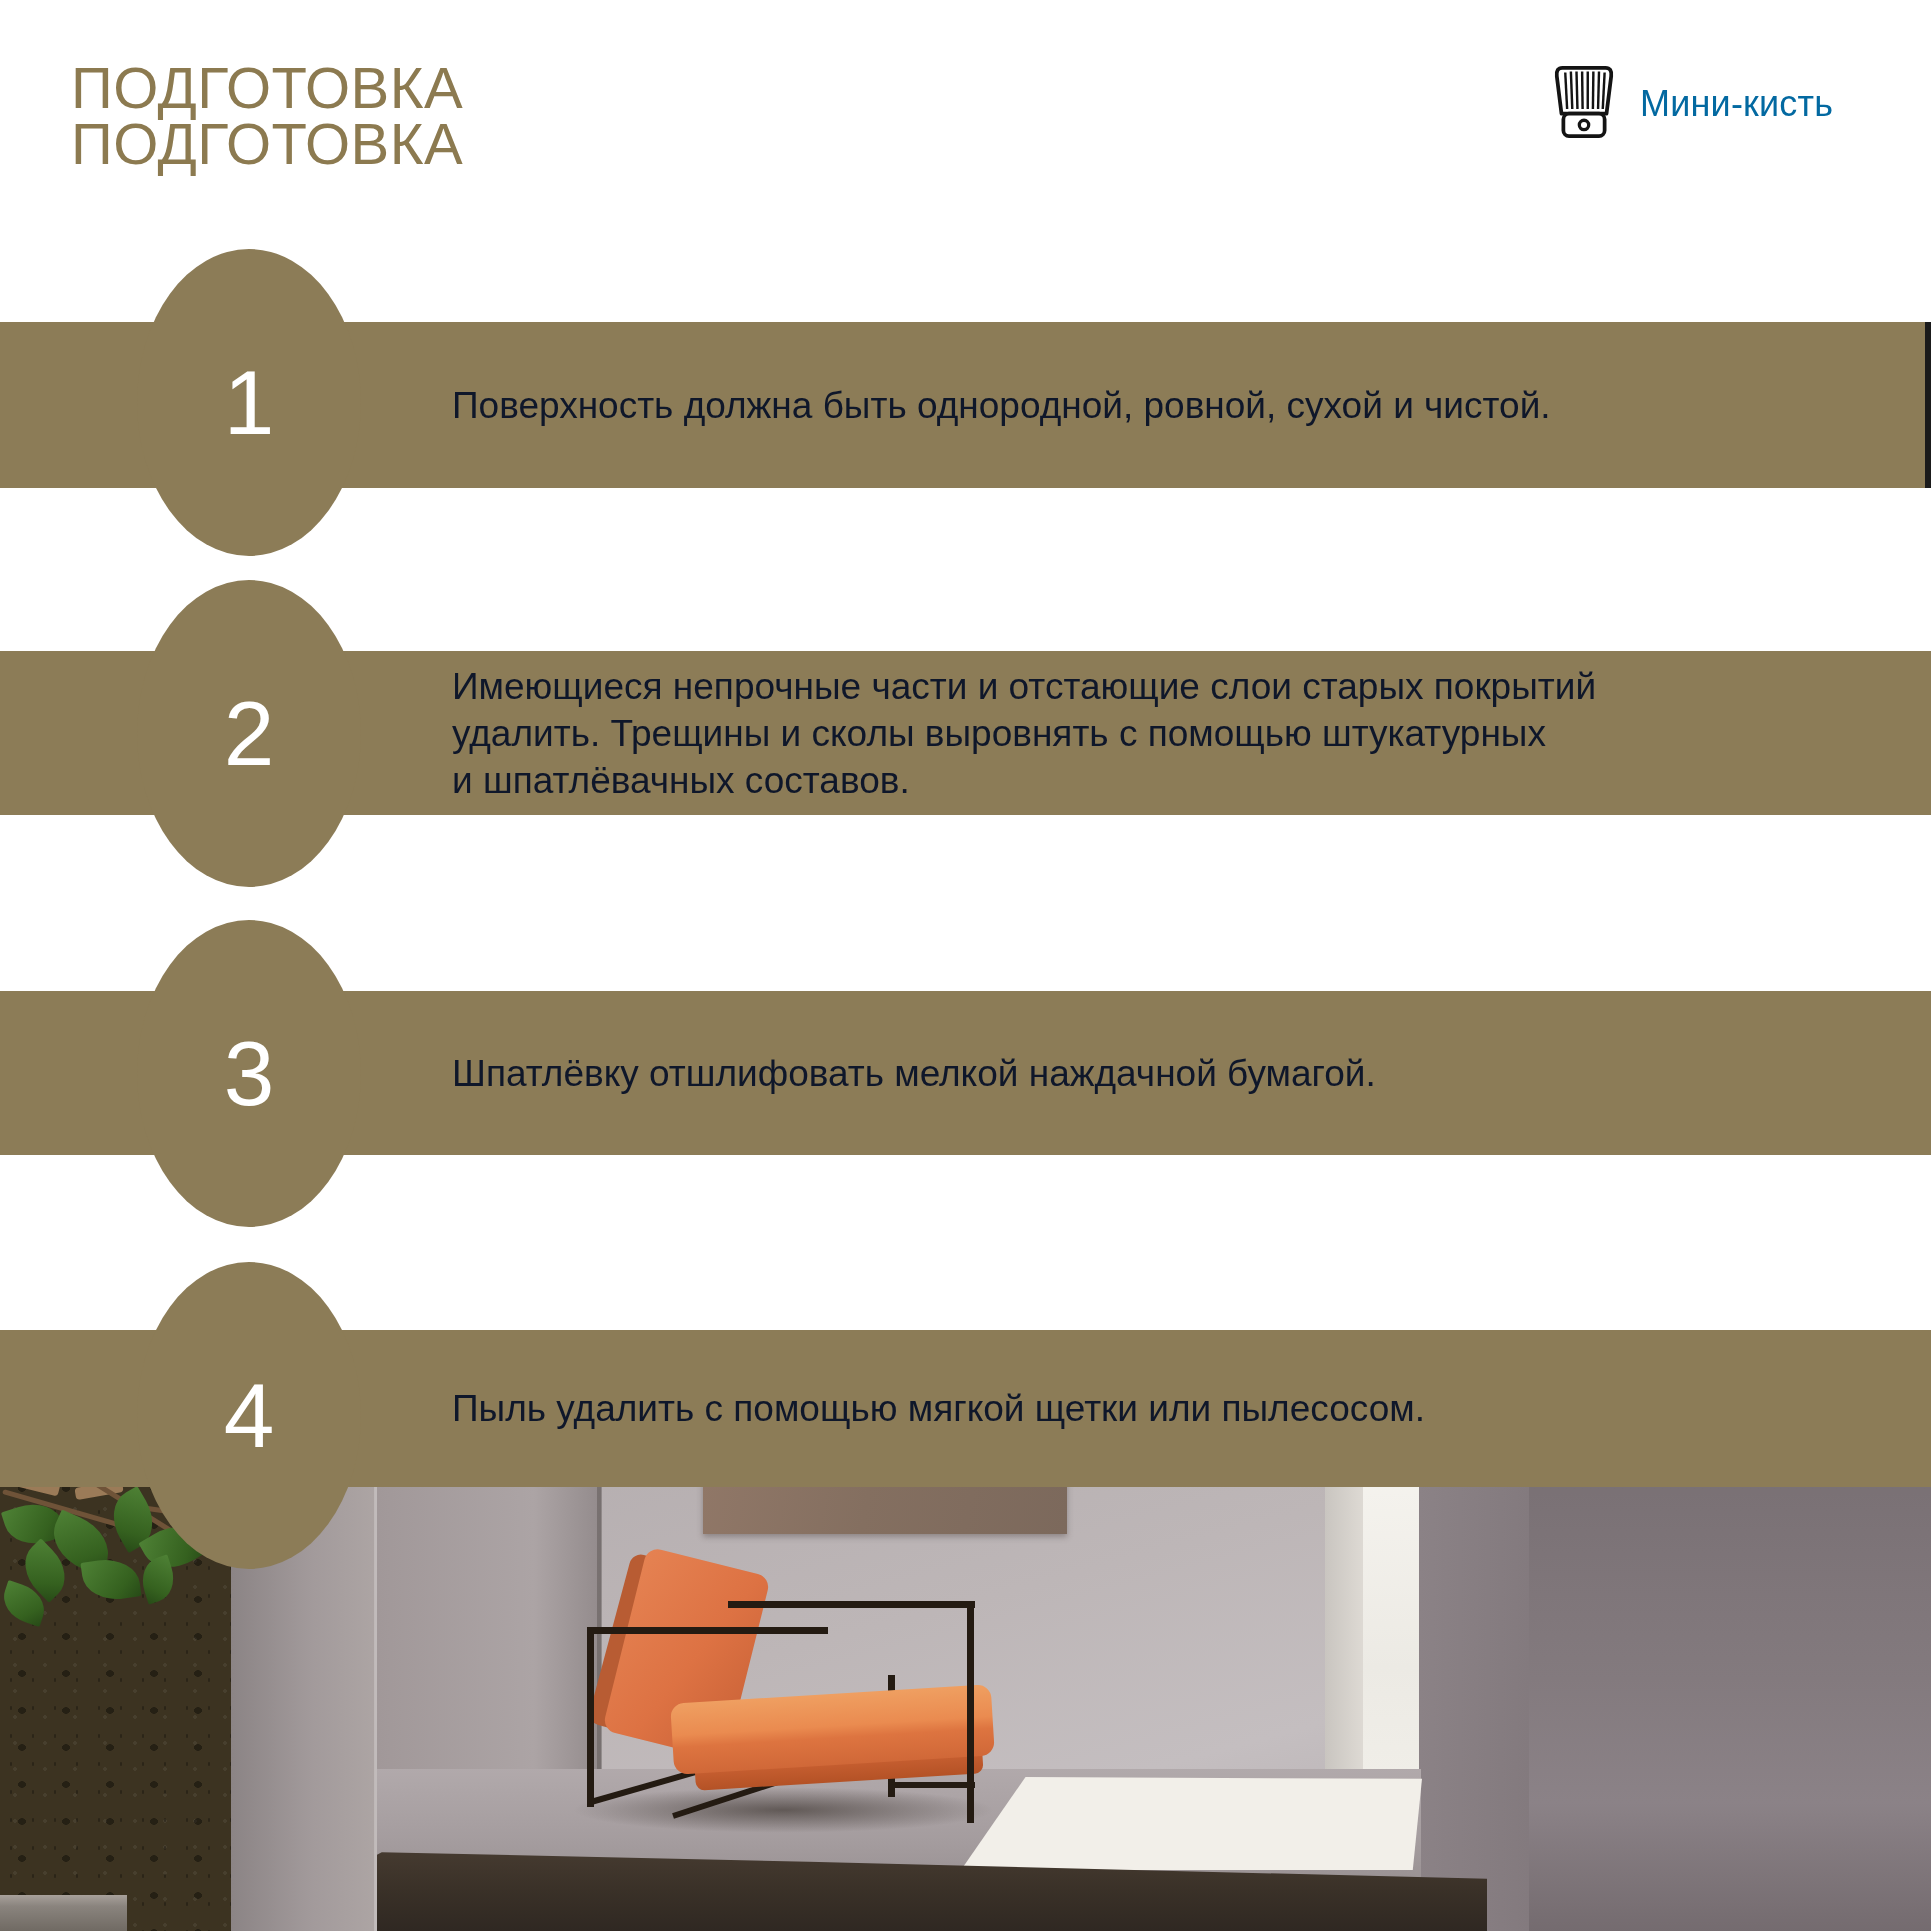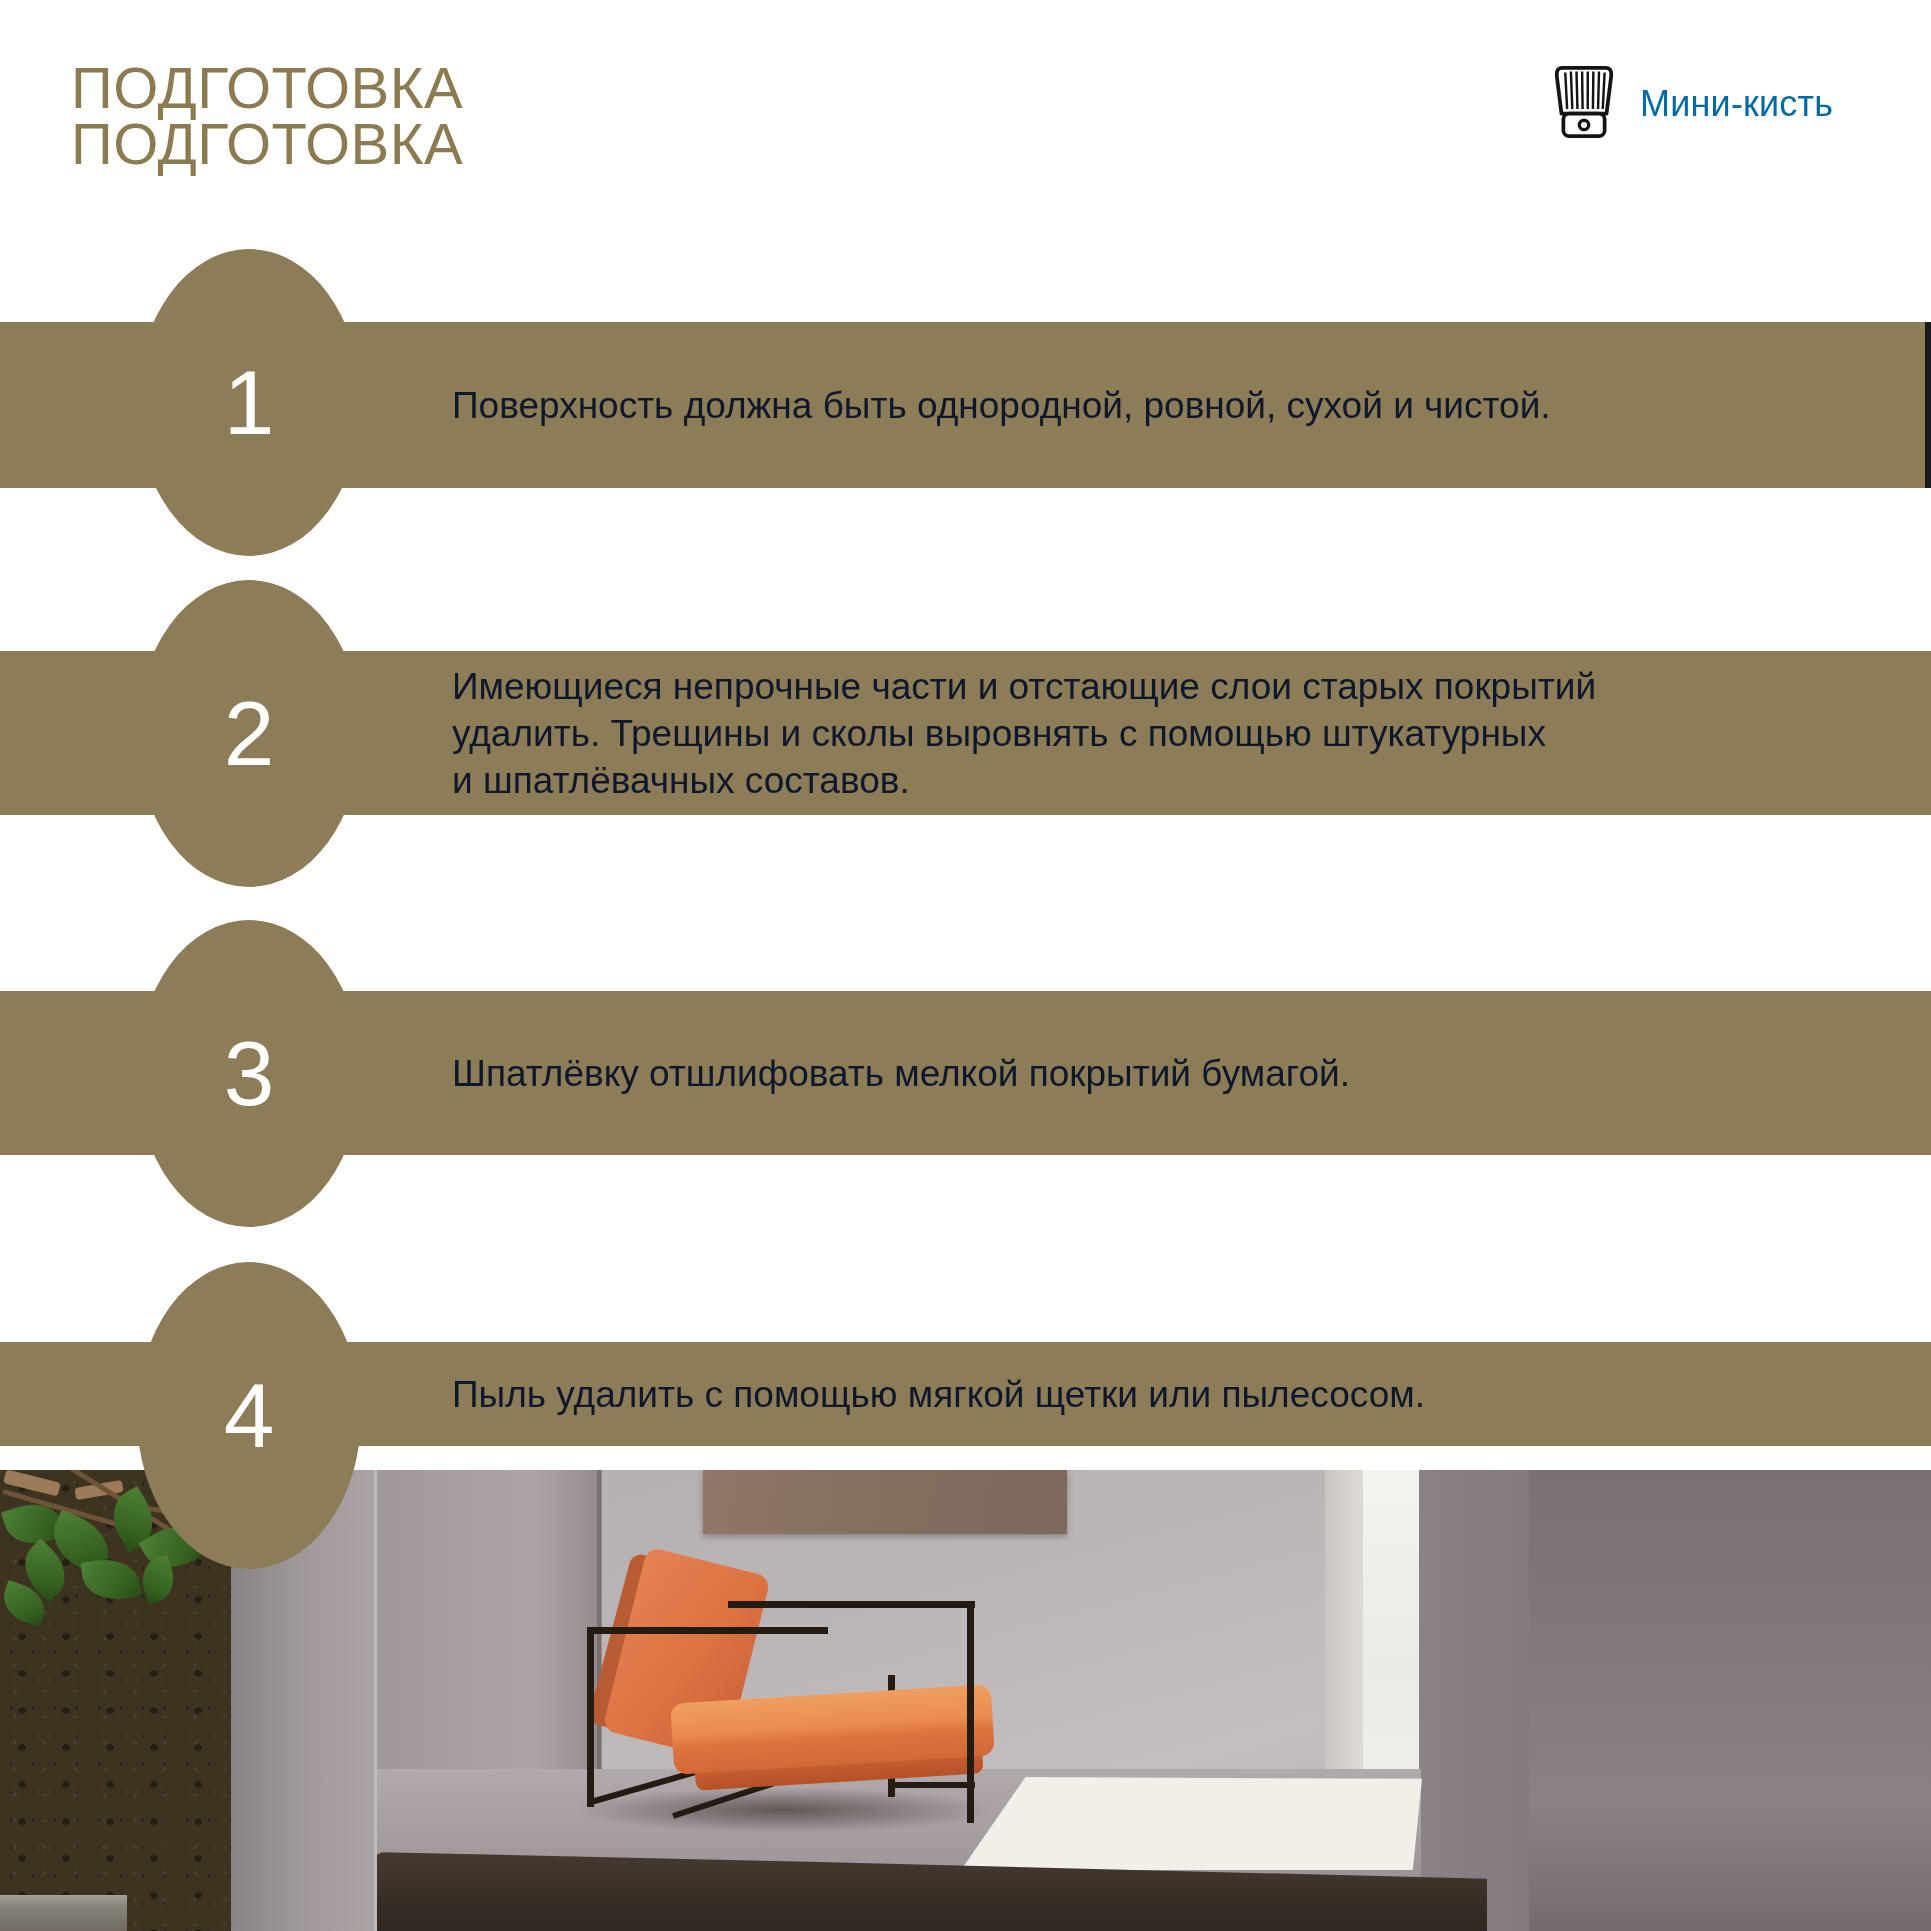--- a/index.html
+++ b/index.html
@@ -10,21 +10,21 @@
   .title{position:absolute;left:71px;top:60px;font-size:58px;line-height:56px;font-weight:400;color:#8C7A50;letter-spacing:0.5px;}
   .brand{position:absolute;left:1551px;top:64px;display:flex;align-items:center;gap:23px;}
   .brand-name{font-size:36px;font-weight:400;color:#0369a1;letter-spacing:0.2px;}
 
   
   .bar{position:absolute;left:0;width:1931px;background:#8C7C57;display:flex;align-items:center;z-index:2;}
   .bar-text{margin-left:452px;width:1390px;color:#0f172a;font-size:37px;line-height:47px;white-space:pre-line;}
   .bar1{top:322px;height:166px;}
   .bar2{top:651px;height:164px;}
   .bar3{top:991px;height:164px;}
-  .bar4{top:1330px;height:104px;margin-top:12px;}
+  .bar4{top:1330px;height:157px;}
   .bar-shadow-edge{position:absolute;right:0;top:0;width:5.8px;height:100%;background:#1b1b1b;}
   .num-ellipse{position:absolute;left:137px;width:224px;height:307px;background:#8C7C57;border-radius:50%;display:flex;align-items:center;justify-content:center;z-index:3;}
   .ne1{top:249px;} .ne2{top:580px;} .ne3{top:920px;} .ne4{top:1262px;}
   .num{color:#ffffff;font-size:91px;font-weight:400;line-height:1;}
 
   
   .photo{position:absolute;left:0;top:1470px;width:1931px;height:462px;overflow:hidden;z-index:1;background:linear-gradient(165deg,#b2abad 0%,#bdb6b7 40%,#c4bec0 62%,#aaa3a5 100%);}
   .photo *{position:absolute;}
   .wall-band{left:377px;top:0;width:224px;height:462px;background:linear-gradient(90deg,#a19899 0%,#aca4a5 70%,#938b8c 100%);}
   .wall-edge{left:597px;top:0;width:4.8px;height:462px;background:rgba(70,62,60,.35);}
@@ -140,21 +140,21 @@
   <div class="bar bar1">
     <div class="bar-text">Поверхность должна быть однородной, ровной, сухой и чистой.</div>
     <div class="bar-shadow-edge"></div>
   </div>
   <div class="bar bar2">
     <div class="bar-text">Имеющиеся непрочные части и отстающие слои старых покрытий
 удалить. Трещины и сколы выровнять с помощью штукатурных
 и шпатлёвачных составов.</div>
   </div>
   <div class="bar bar3">
-    <div class="bar-text">Шпатлёвку отшлифовать мелкой покрытий бумагой.</div>
+    <div class="bar-text">Шпатлёвку отшлифовать мелкой наждачной бумагой.</div>
   </div>
   <div class="bar bar4">
     <div class="bar-text">Пыль удалить с помощью мягкой щетки или пылесосом.</div>
   </div>
 
   <div class="num-ellipse ne1">
     <span class="num">1</span>
   </div>
   <div class="num-ellipse ne2">
     <span class="num">2</span>

